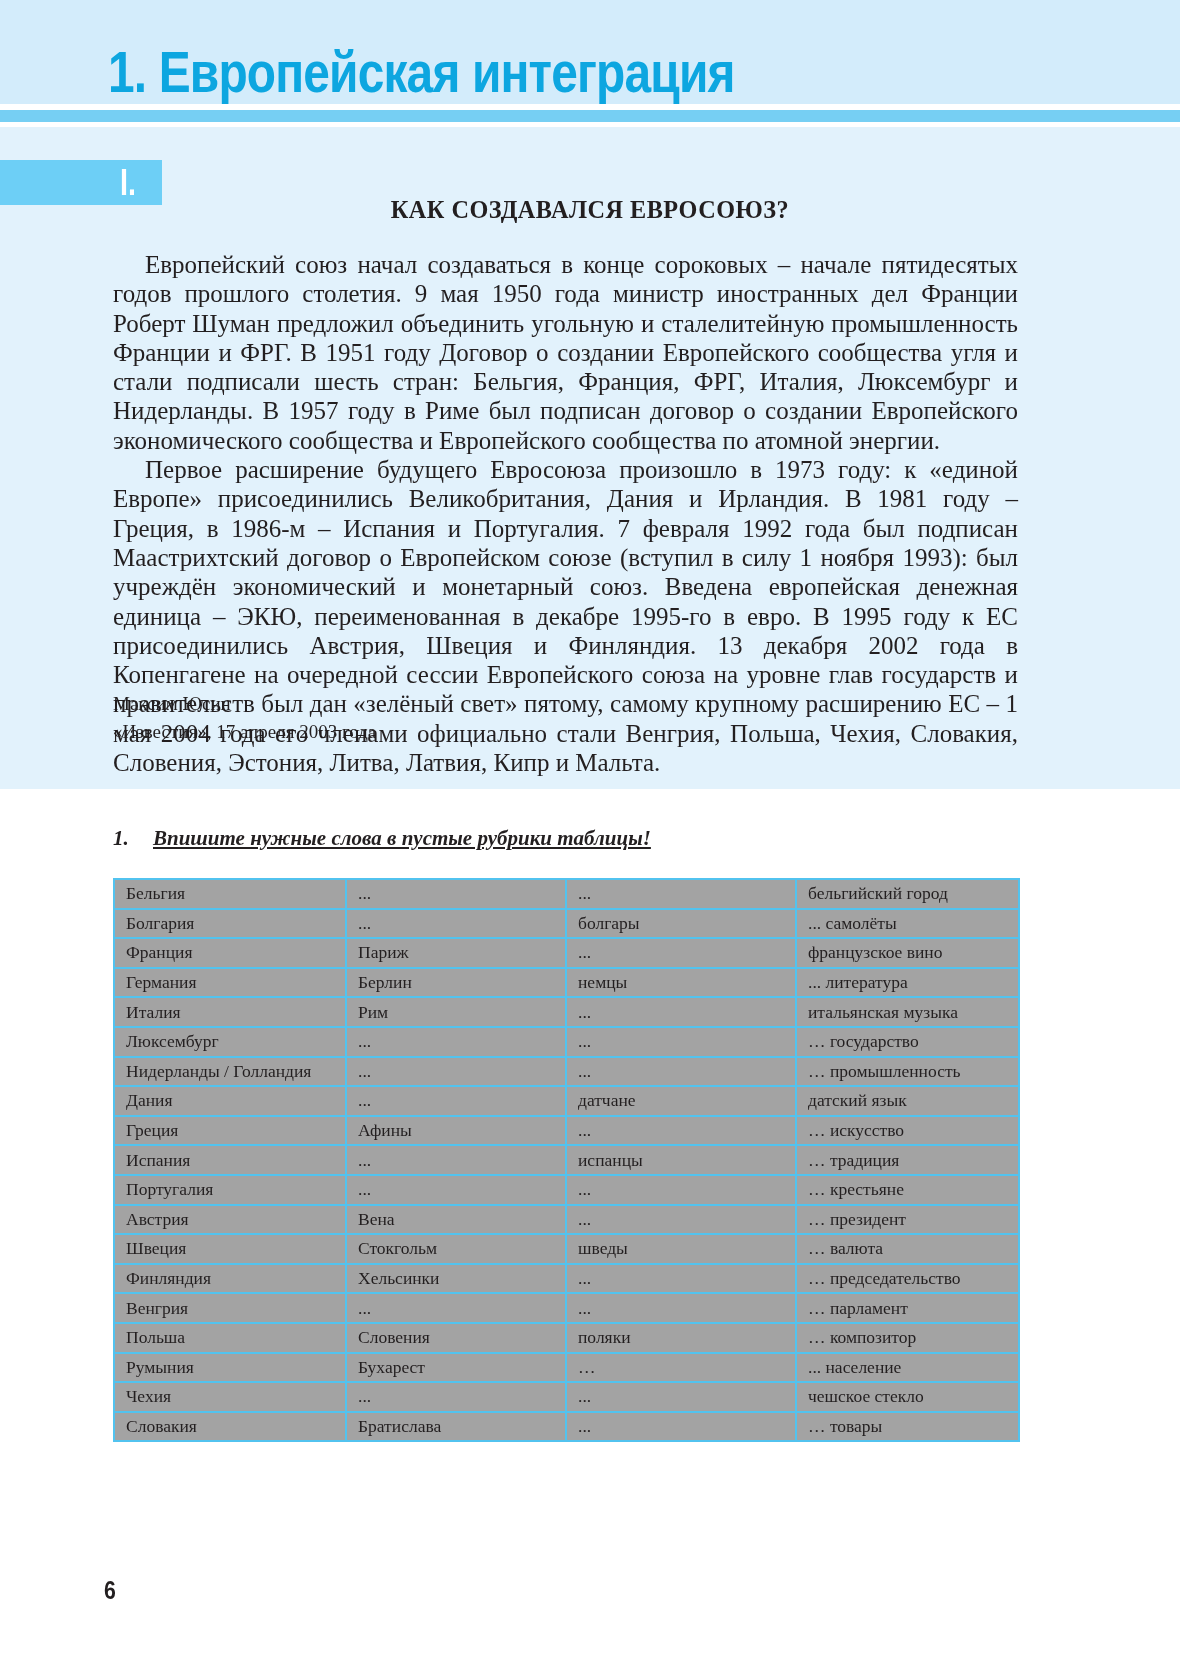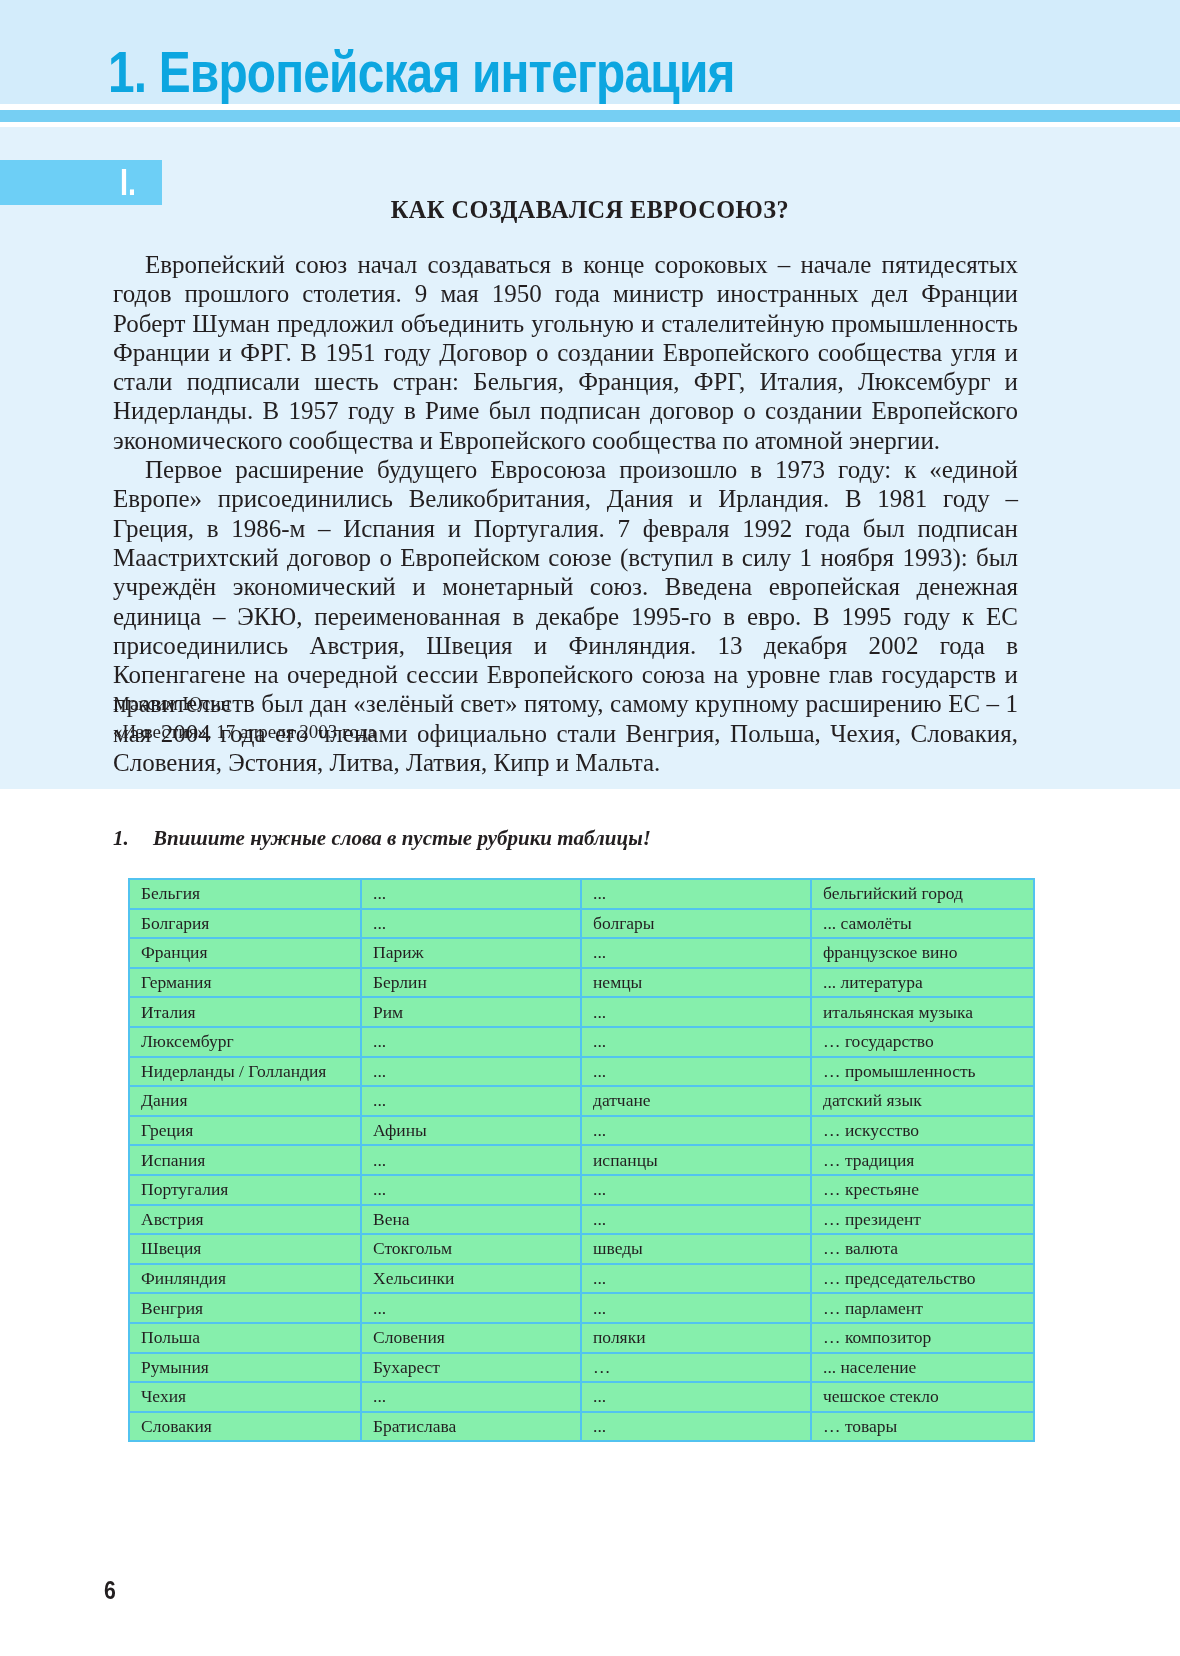--- a/index.html
+++ b/index.html
@@ -61,26 +61,26 @@
     text-align:left;font-size:19px;line-height:28px;
   }
 
   
   .exercise-heading{
     position:absolute;left:113px;top:826px;width:905px;
     font-weight:700;font-style:italic;font-size:21px;
     display:flex;
   }
   .exercise-heading .num{width:40px;flex:0 0 aupx;}
-  .exercise-heading .txt{flex:1;}
+  .exercise-heading .txt{flex:1;text-decoration:underline;}
 
   
   .exercise-table{
-    position:absolute;left:128px;top:878px;width:905px;
-    border-collapse:collapse;table-layout:fixed;background:#86efac;padding-left:25px;
+    position:absolute;left:113px;top:878px;width:905px;
+    border-collapse:collapse;table-layout:fixed;background:#a3a3a3;padding-left:25px;
   }
   .exercise-table col.c1{width:232px;}
   .exercise-table col.c2{width:220px;}
   .exercise-table col.c3{width:230px;}
   .exercise-table col.c4{width:223px;}
   .exercise-table td{
     border:2px solid var(--c-table-border);
     height:27.6px;padding:0 6px 0 11px;
     font-size:17.5px;vertical-align:middle;
     white-space:nowrap;overflow:hidden;

